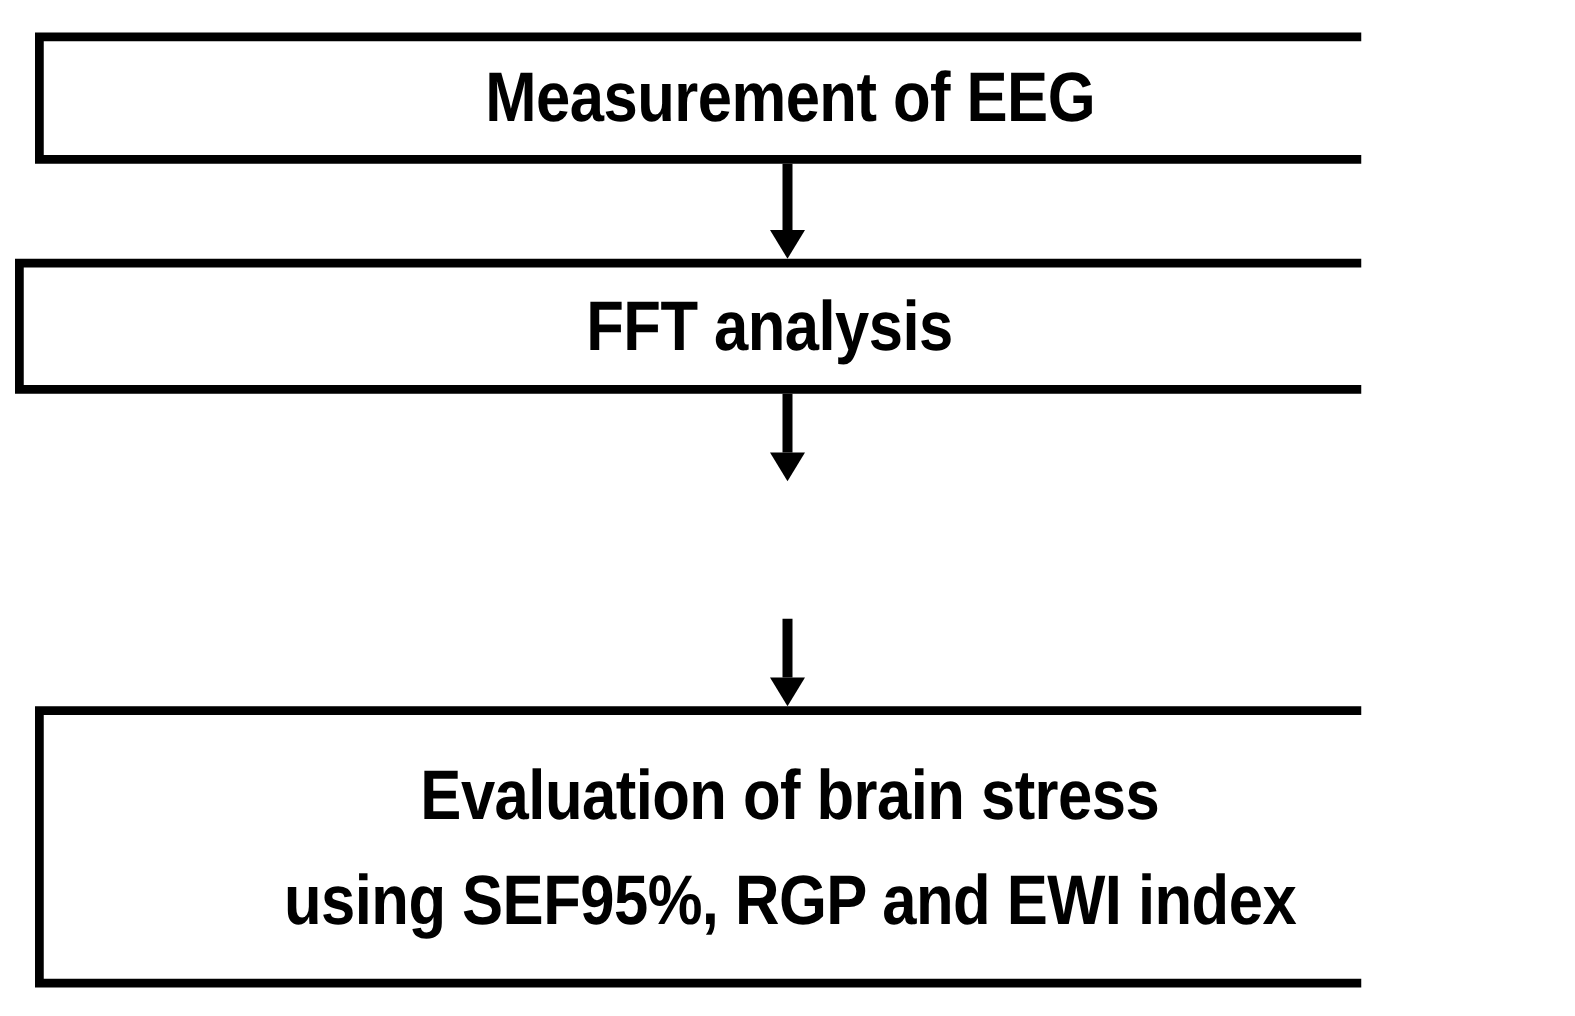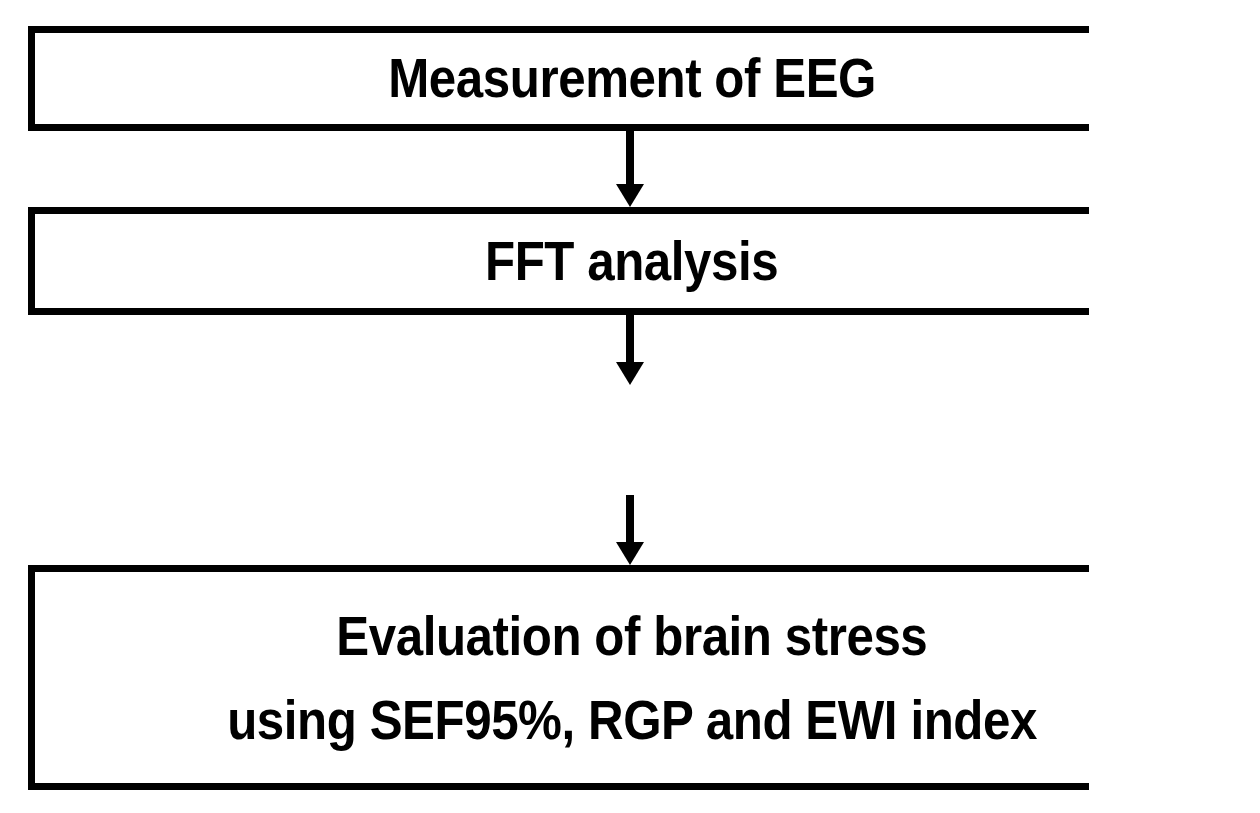--- a/index.html
+++ b/index.html
@@ -41,21 +41,21 @@
   }
   .flow-box.two-line .box-label {
     line-height: 1.0;
   }
   .flow-box.two-line .box-label + .box-label {
     margin-top: 28px;
   }
 
   
   #box-measurement { left: 28px;  top: 26px;  width: 1208px; height: 105px; }
-  #box-fft         { left: 28px;  top: 207px; width: 1208px; height: 108px; justify-content: center; }
+  #box-fft         { left: 12px;  top: 207px; width: 1208px; height: 108px; justify-content: center; }
   #box-power       { left: 28px;  top: 385px; width: 1208px; height: 110px; }
   #box-evaluation  { left: 28px;  top: 565px; width: 1208px; height: 225px; }
 
   
   .arrow {
     position: absolute;
     left: 616px;
     width: 28px;
   }
   .arrow .shaft {

